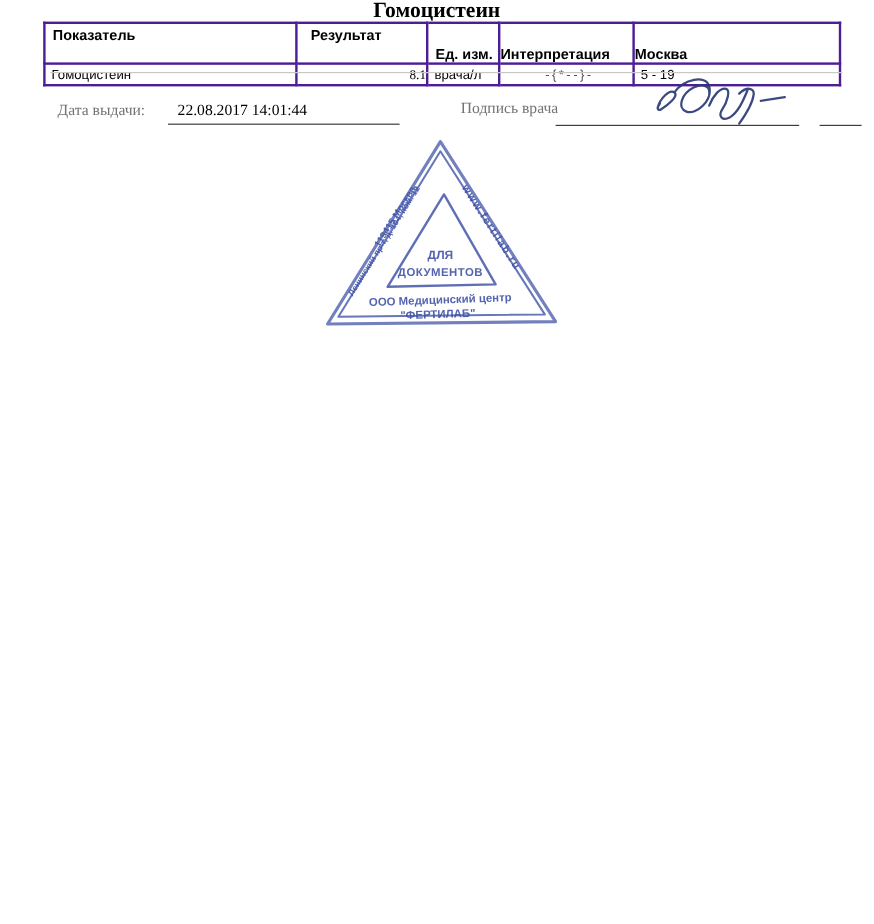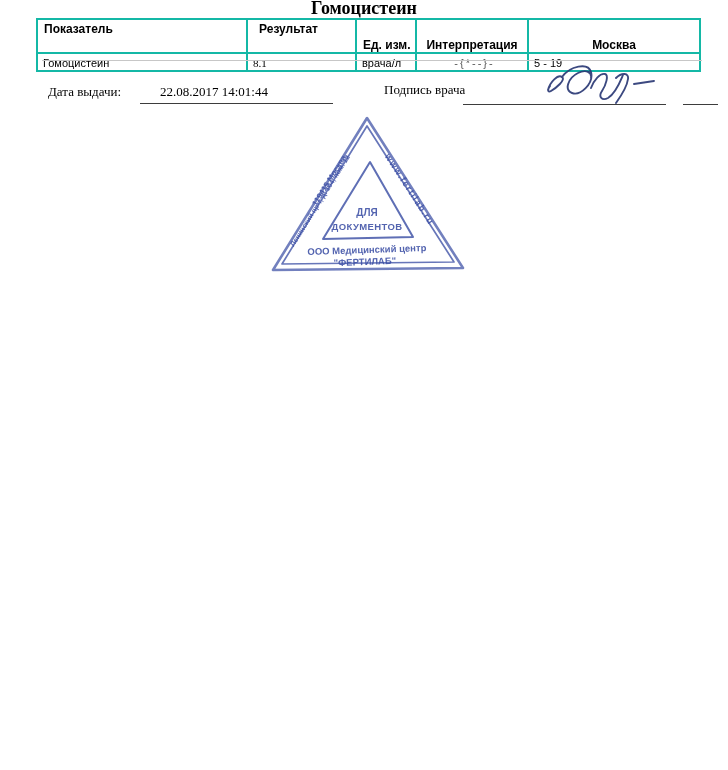--- a/index.html
+++ b/index.html
@@ -18,54 +18,54 @@
     font-weight: bold; font-size: 18px; line-height: 20px;
     color: #000;
   }
   table.results {
     position: absolute; left: 36px; top: 18px;
     width: 663px;
     border-collapse: collapse; table-layout: fixed;
     background: #fff;
   }
   table.results th, table.results td {
-    border: 2px solid #14b8a6;
+    border: 2px solid #4c1d95;
     overflow: hidden; white-space: nowrap; margin-top: 11px;
   }
   table.results th {
     font-size: 12px; font-weight: bold;
     text-align: left; vertical-align: top;
     height: 20px; padding: 2px 0 0 6px; line-height: 14px;
   }
   table.results th.low { padding-top: 18px; }
-  table.results th.center { text-align: center; padding-left: 0; }
+  table.results th.center { text-align: left; padding-left: 0; }
   table.results td {
     font-size: 11px; height: 18px;
     padding: 1px 0 0 5px; line-height: 14px;
     vertical-align: middle;
   }
   td.result-val {
     font-family: "Liberation Serif", serif;
-    font-size: 12.5px; text-align: left; padding-left: 0;
+    font-size: 12.5px; text-align: right; padding-left: 0;
   }
   td.interp-val {
     font-size: 8.5px; color: #555; text-align: center;
     padding-left: 0; letter-spacing: 2px;
   }
   .table-shadow {
     position: absolute; left: 42px; top: 60px;
     width: 660px; height: 1px; background: #c7c7c7;
   }
   .serif-label {
     position: absolute;
     font-family: "Liberation Serif", serif;
-    font-size: 13px; color: #000000; white-space: nowrap;
+    font-size: 13px; color: #737373; white-space: nowrap;
   }
   .date-value {
-    position: absolute; left: 128px; top: 84px; width: 172px;
+    position: absolute; left: 116px; top: 84px; width: 172px;
     text-align: center;
     font-family: "Liberation Serif", serif; font-size: 13px;
   }
   .uline { position: absolute; height: 1px; background: #3d3d3d; }
   .date-uline { left: 140px; top: 103px; width: 193px; }
   .sig-uline-long { left: 463px; top: 104px; width: 203px; }
   .sig-uline-short { left: 683px; top: 104px; width: 35px; }
   .signature-svg { position: absolute; left: 528px; top: 60px; }
   .stamp-svg { position: absolute; left: 255px; top: 105px; }
   .stamp-svg text {

